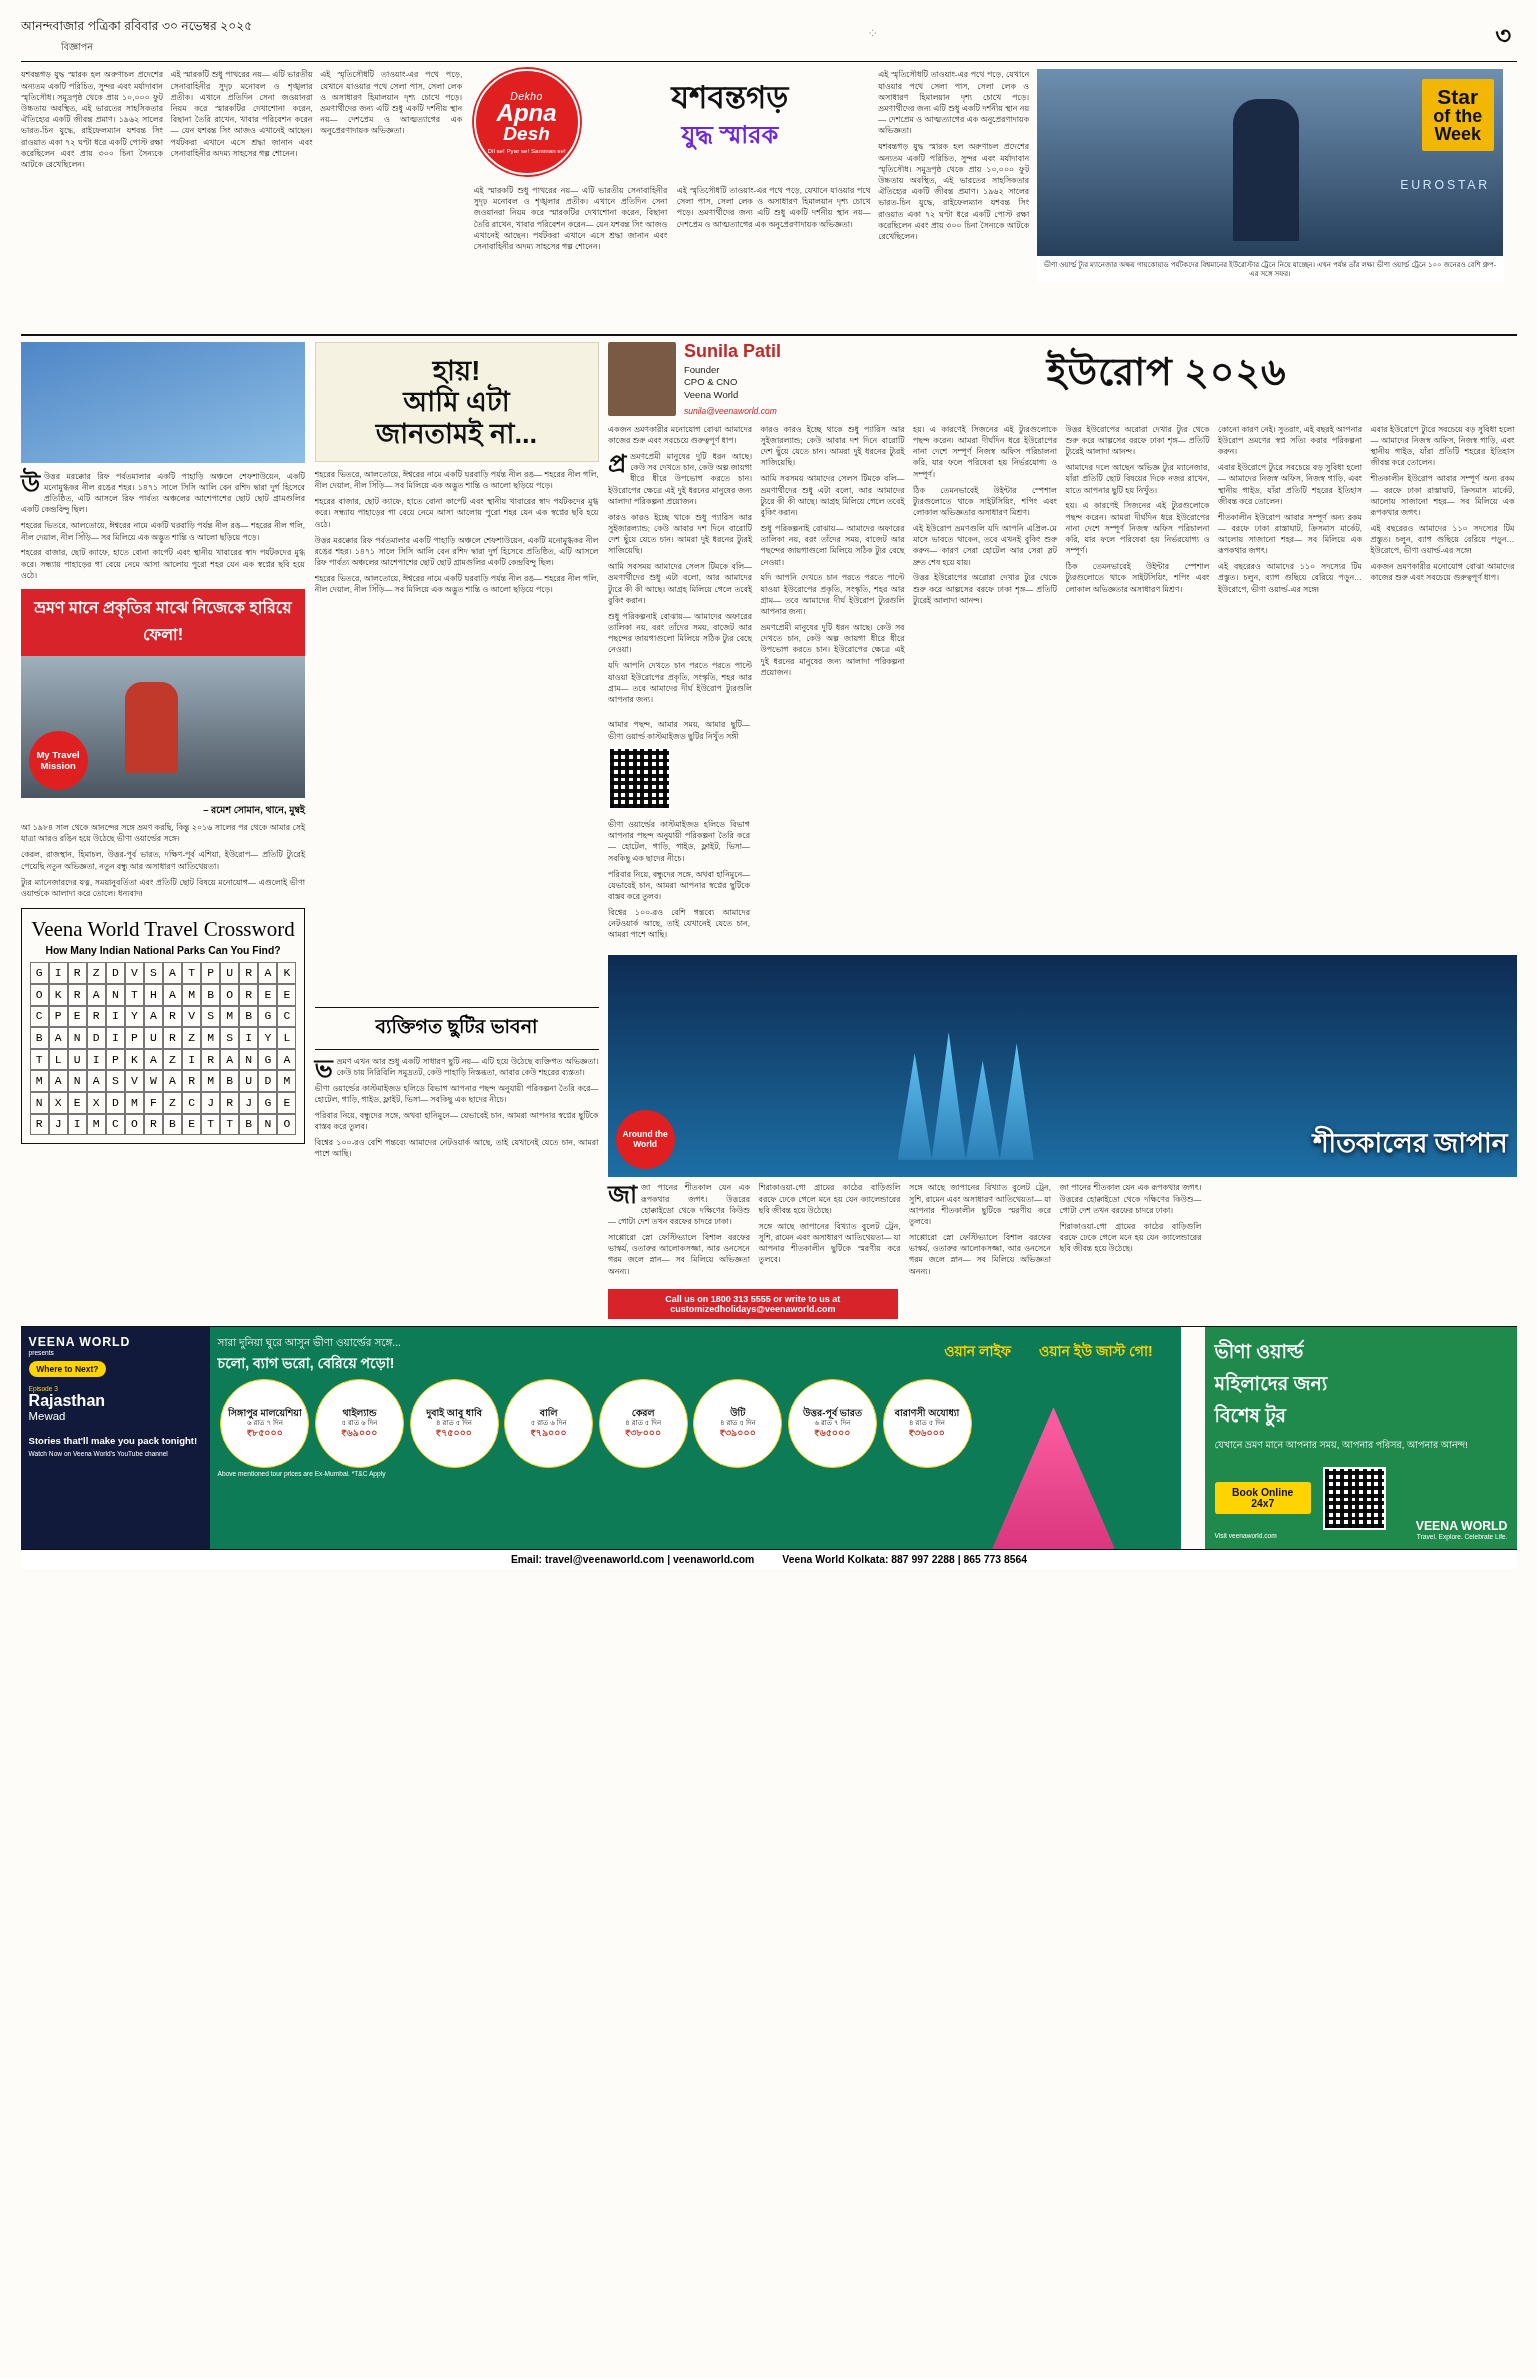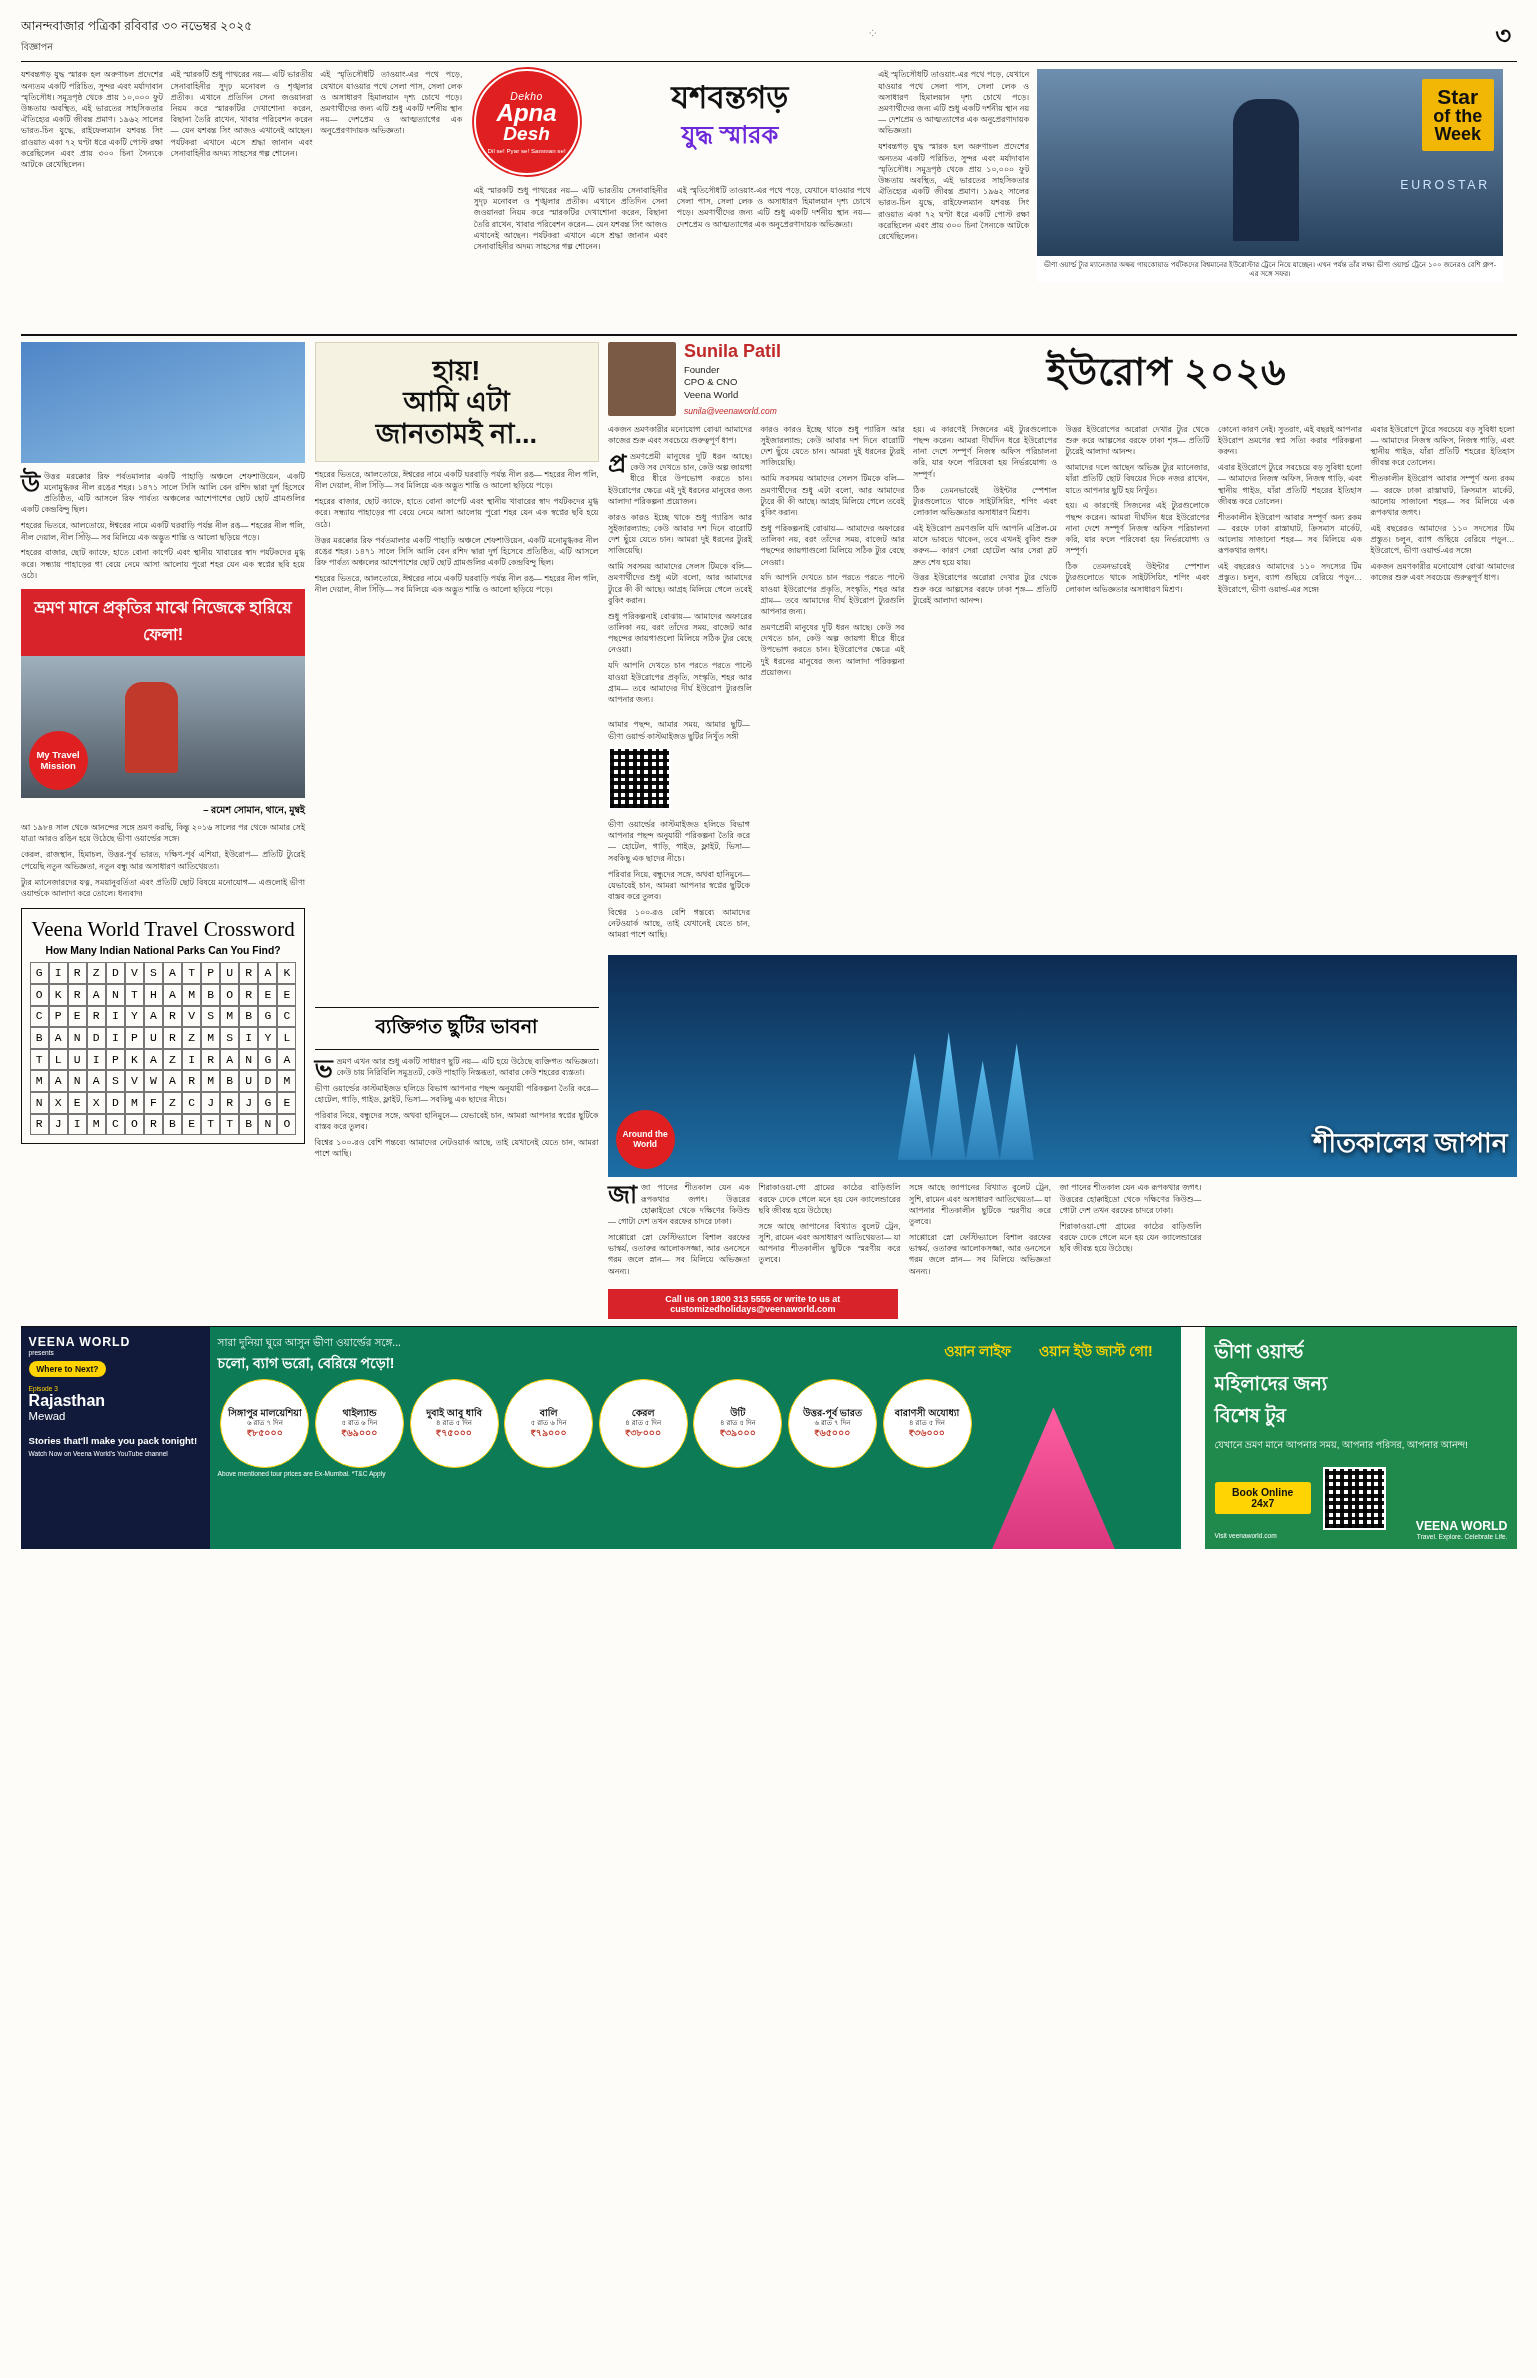--- a/index.html
+++ b/index.html
@@ -3,21 +3,21 @@
 <meta charset="utf-8">
 <style>
   html,body{margin:0;padding:0;background:#b9b9b9;}
   body{font-family:"Liberation Sans",sans-serif;}
   .page{
     width:1538px;height:2378px;background:#fdfcf8;position:relative;margin:0 auto;
     box-sizing:border-box;padding:17px 21px;overflow:hidden;
   }
   .masthead{display:flex;align-items:flex-start;justify-content:space-between;border-bottom:1.9px solid #111;padding-bottom:3.8px;}
   .mast-left{font-size:12.3px;color:#111;}
-  .mast-left .sub{font-size:9.5px;color:#333;margin-top:2.8px;}
+  .mast-left .sub{font-size:9.5px;color:#333;margin-top:2.8px;margin-left:40px;}
   .mast-right{font-size:24.6px;color:#111;font-weight:bold;padding-right:5.7px;}
   .mast-mid{font-size:8.5px;color:#666;letter-spacing:1.9px;margin-top:9.5px;}
 
   
   .col{font-size:7.9px;line-height:1.42;color:#1a1a1a;text-align:justify;}
   .col p{margin:0 0 4.7px 0;}
 
   .sec1{display:flex;gap:7.6px;margin-top:7.6px;}
   .sec1 .left{width:445px;display:flex;gap:7.6px;}
   .sec1 .mid{width:397px;}
@@ -515,15 +515,19 @@
         <div class="qr"></div>
       </div>
       <div class="mini" style="margin-top:2.8px;">Visit veenaworld.com</div>
       <div style="position:absolute;right:9.5px;bottom:9.5px;text-align:right;">
         <div style="font-size:12.3px;font-weight:bold;">VEENA WORLD</div>
         <div class="mini">Travel. Explore. Celebrate Life.</div>
       </div>
     </div>
   </div>
 
+  <div style="display:flex;justify-content:center;gap:28px;background:#fff;border-top:0.9px solid #111;padding:3.8px 0;font-size:10.4px;font-weight:bold;">
+    <span>Email: travel@veenaworld.com | veenaworld.com</span>
+    <span>Veena World Kolkata: 887 997 2288 | 865 773 8564</span>
+  </div>
 
 </div>
 
 
 </body></html>

